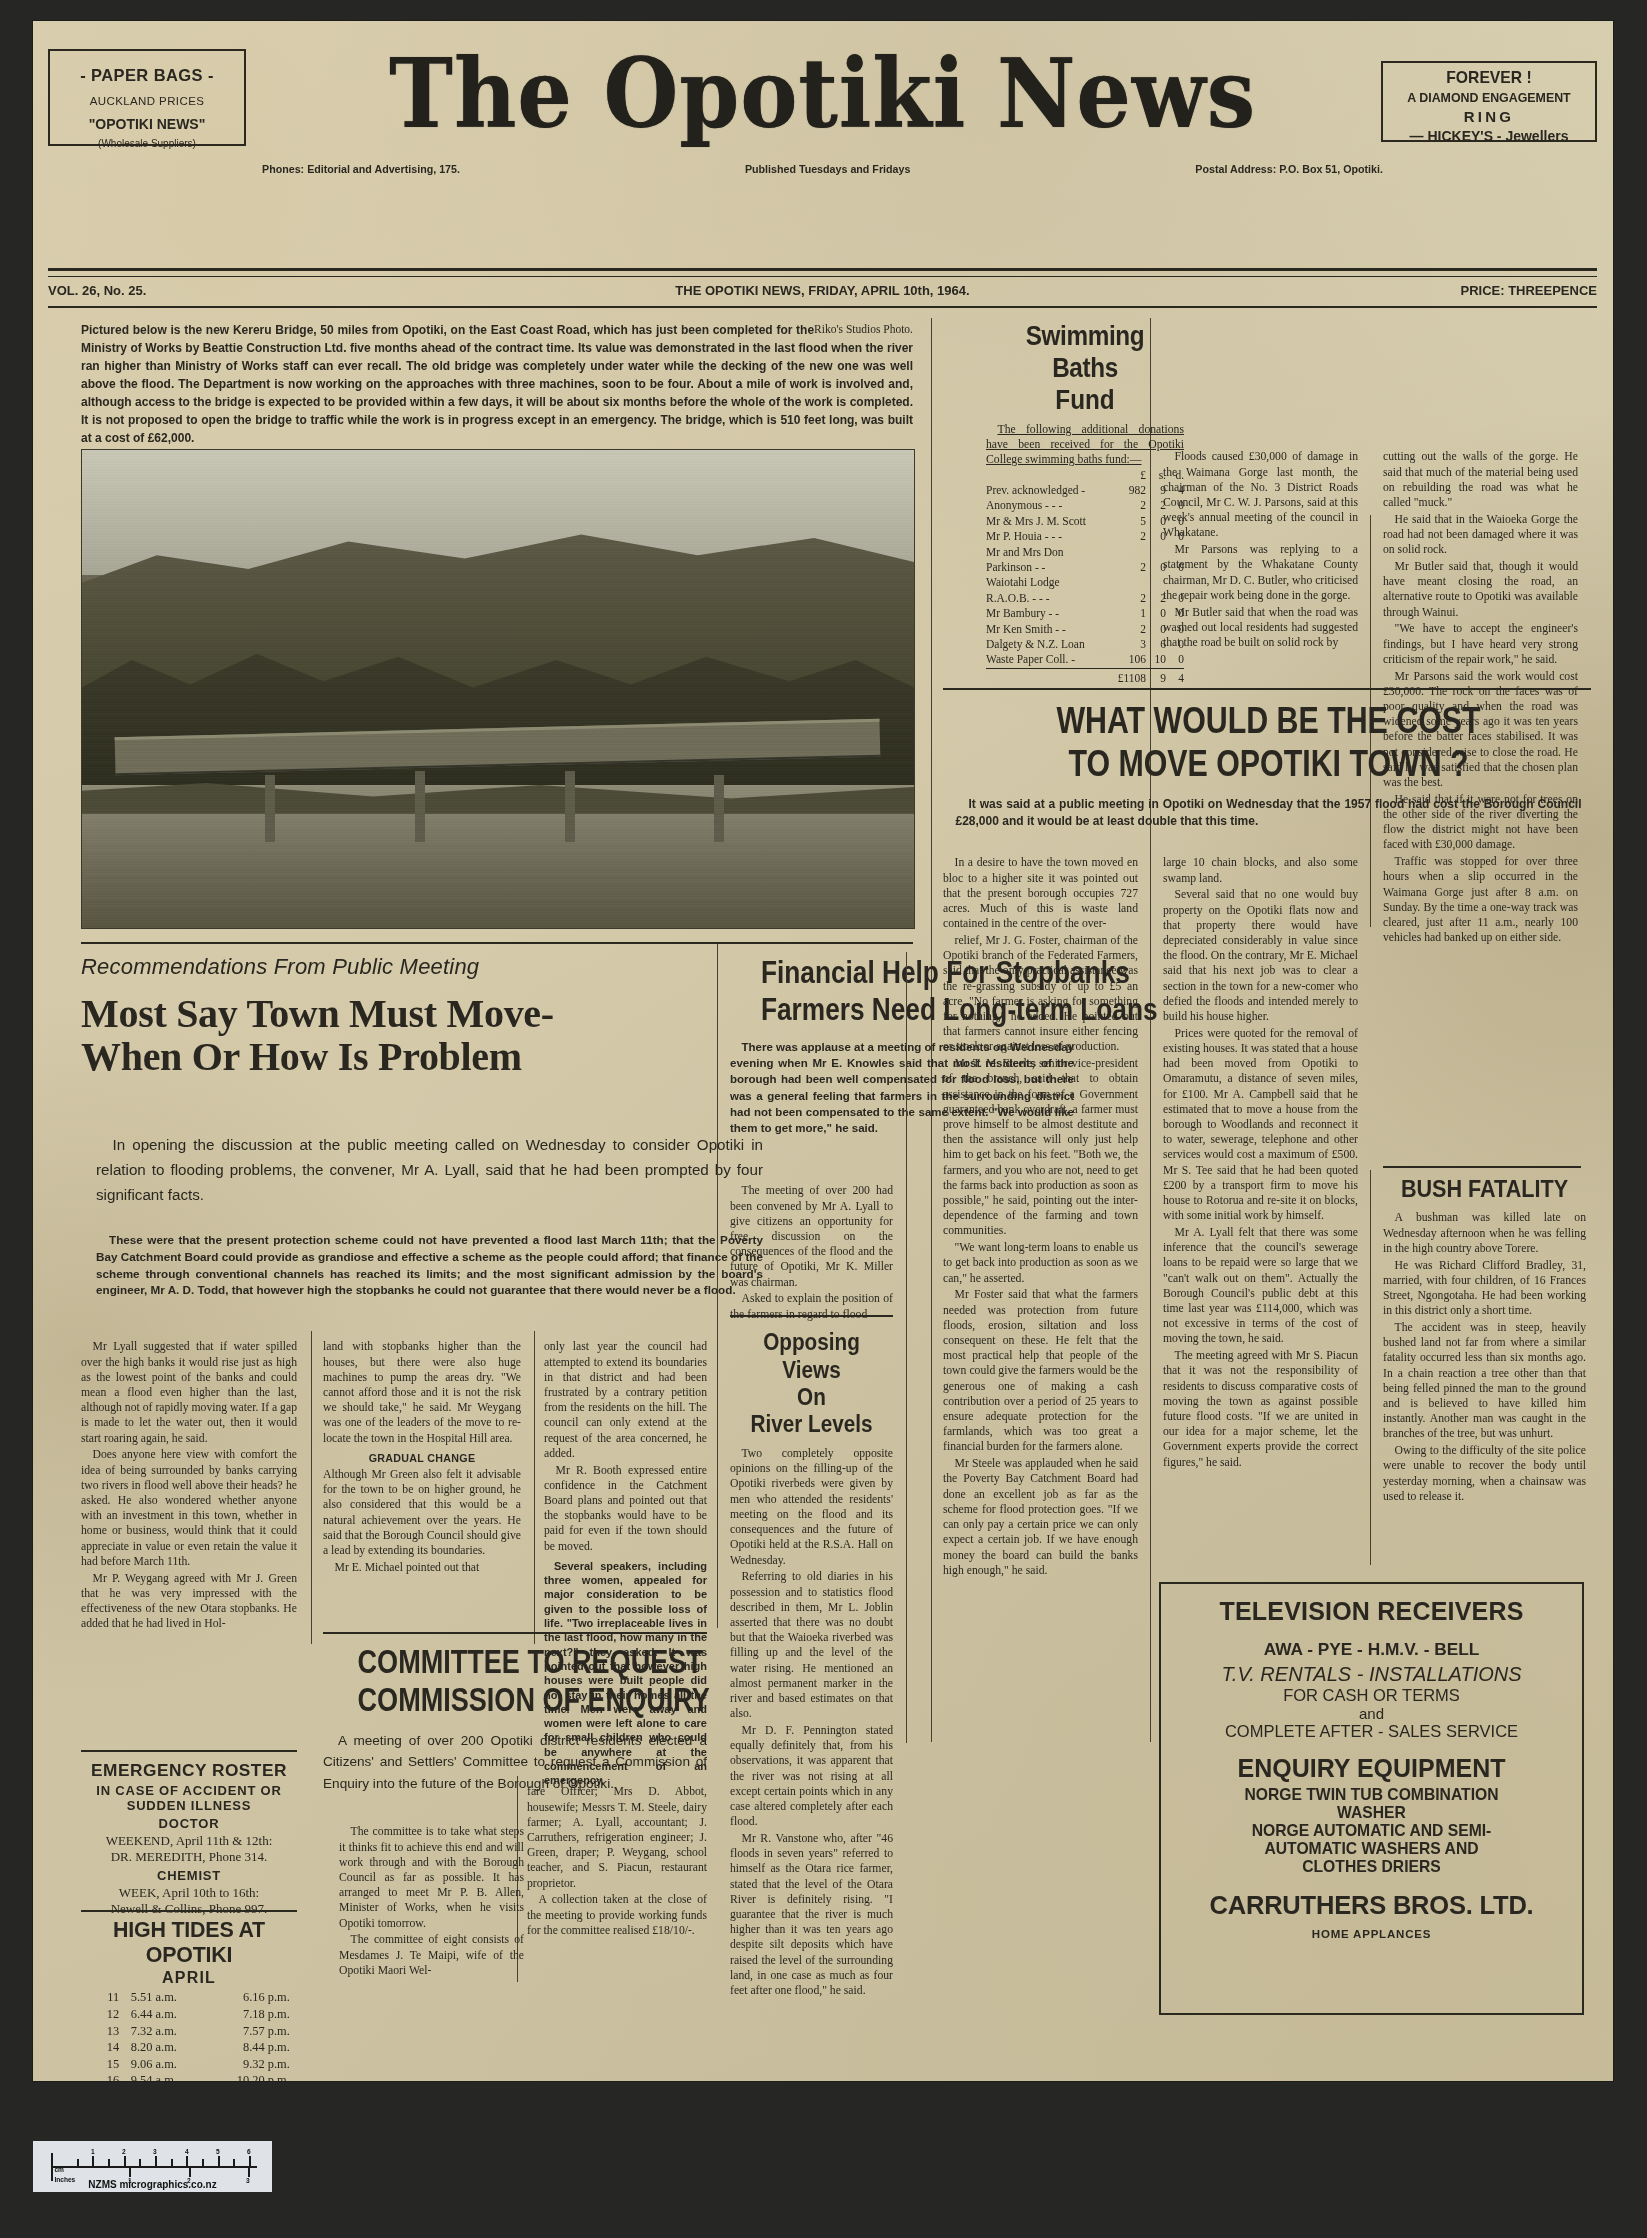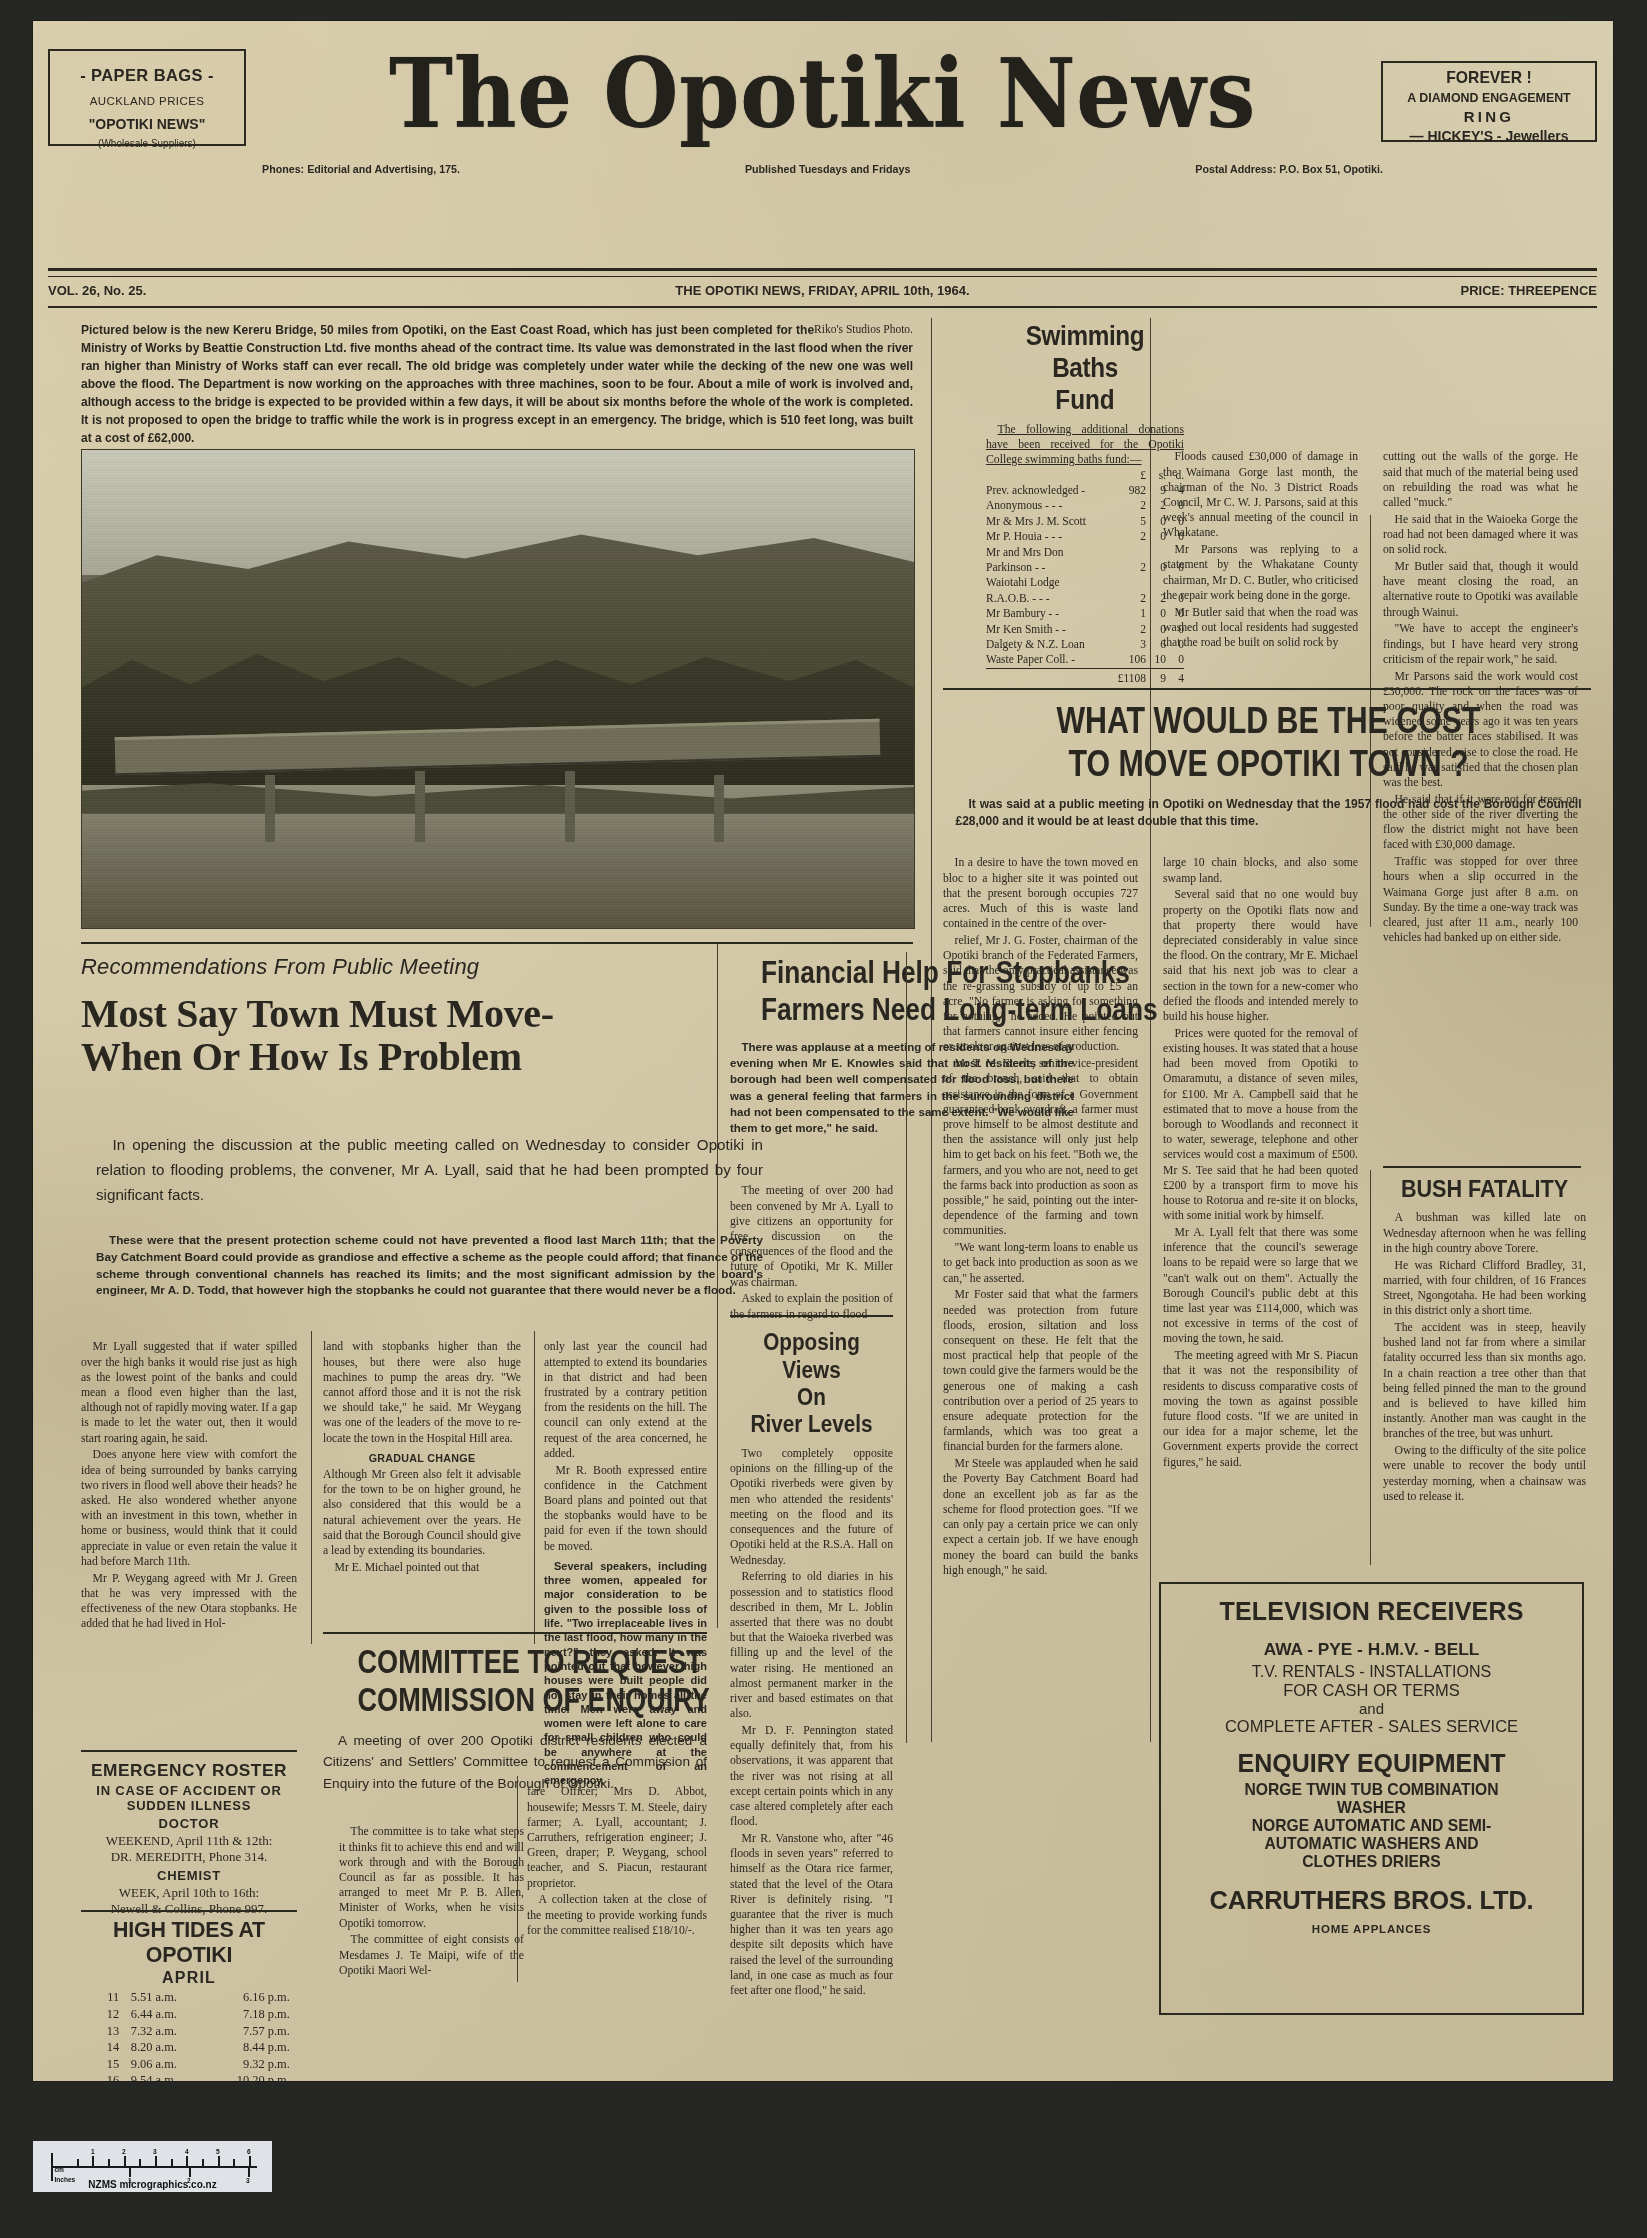--- a/index.html
+++ b/index.html
@@ -454,21 +454,21 @@
               <td style="text-align:left;">9.54 a.m.</td>
               <td style="text-align:right;">10.20 p.m.</td>
             </tr>
     </tbody>
         </table>
   </div>
 
   <div class="adbox" style="position:absolute;left:1126px;top:1561px;width:425px;height:433px;padding:13px 8.2px 0;">
     <div style="font-weight:bold;font-size:25px;letter-spacing:0.2px;">TELEVISION RECEIVERS</div>
     <div style="font-weight:bold;font-size:17.3px;margin-top:13px;">AWA - PYE - H.M.V. - BELL</div>
-    <div style="font-size:16px;margin-top:2.5px;">T.V. RENTALS - INSTALLATIONS</div>
+    <div style="font-size:20px;margin-top:2.5px;font-style:italic;">T.V. RENTALS - INSTALLATIONS</div>
     <div style="font-size:16.5px;">FOR CASH OR TERMS</div>
     <div style="font-size:15px;">and</div>
     <div style="font-size:16.5px;">COMPLETE AFTER - SALES SERVICE</div>
     <div style="font-weight:bold;font-size:25px;margin-top:13px;">ENQUIRY EQUIPMENT</div>
     <div style="font-weight:bold;font-size:15.7px;margin-top:3.3px;">NORGE TWIN TUB COMBINATION</div>
     <div style="font-weight:bold;font-size:15.7px;">WASHER</div>
     <div style="font-weight:bold;font-size:15.7px;">NORGE AUTOMATIC AND SEMI-</div>
     <div style="font-weight:bold;font-size:15.7px;">AUTOMATIC WASHERS AND</div>
     <div style="font-weight:bold;font-size:15.7px;">CLOTHES DRIERS</div>
     <div style="font-weight:bold;font-size:25.5px;margin-top:15px;letter-spacing:-0.2px;">CARRUTHERS BROS. LTD.</div>

